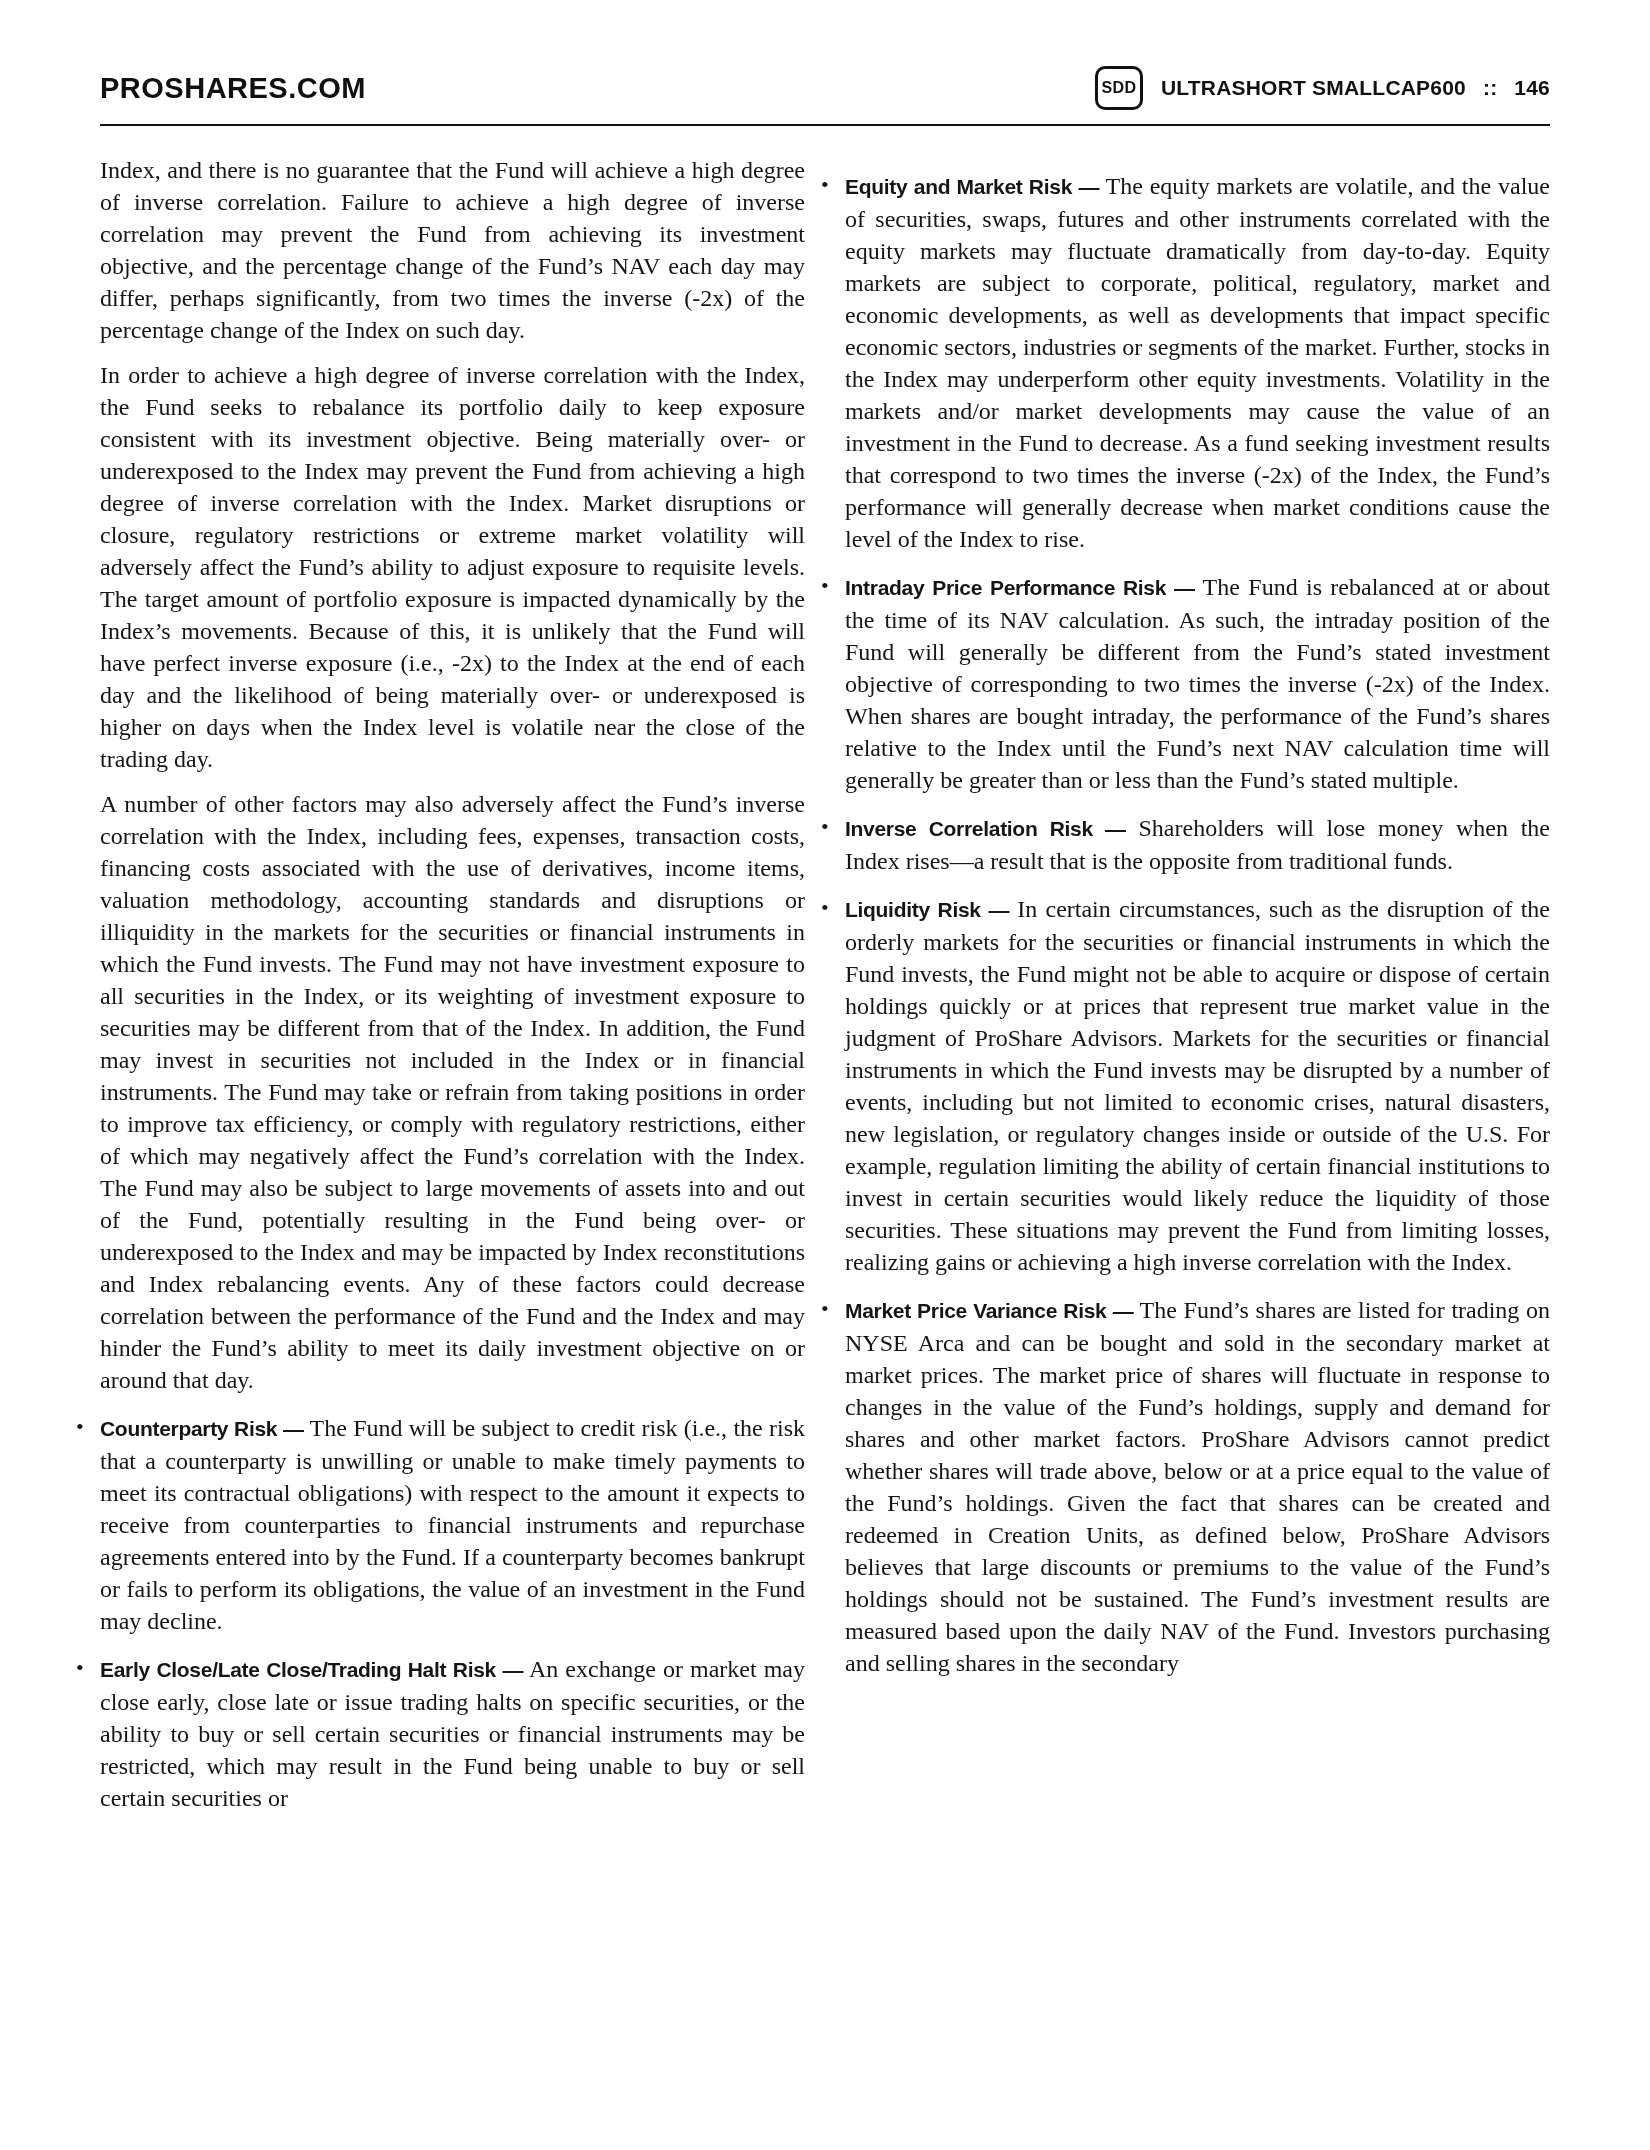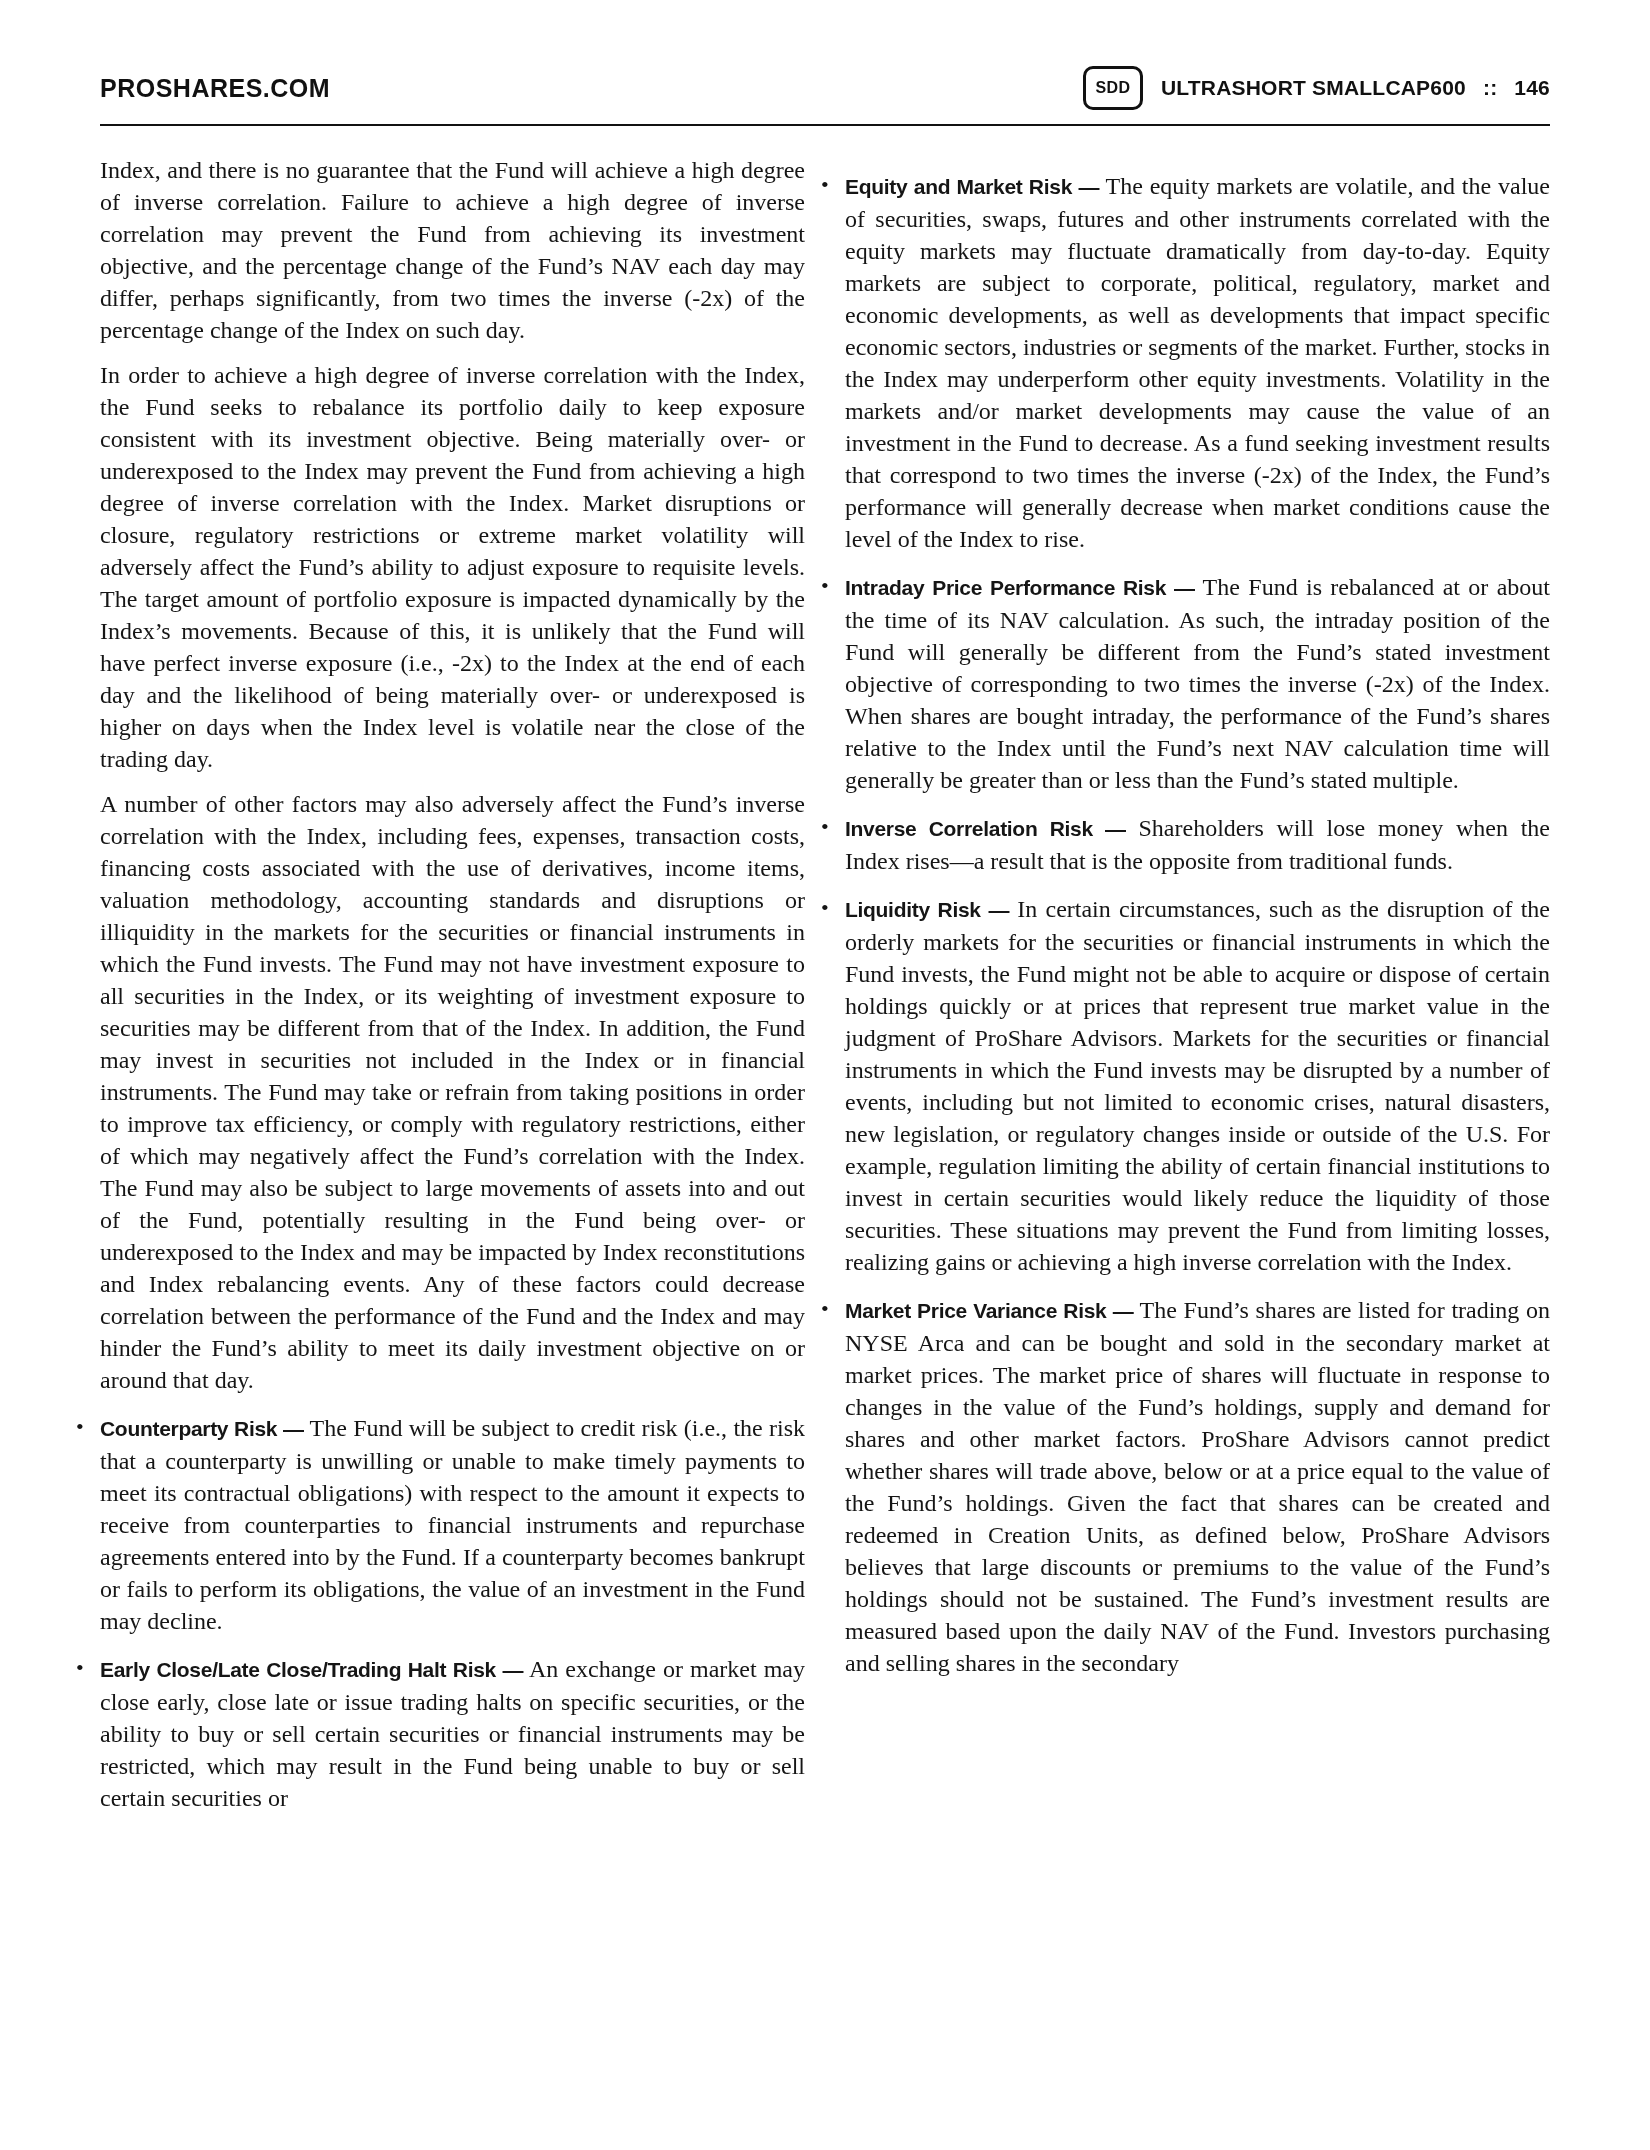--- a/index.html
+++ b/index.html
@@ -16,32 +16,32 @@
   }
   .page-header {
     display: flex;
     justify-content: space-between;
     align-items: center;
     font-family: "Liberation Sans", sans-serif;
     font-weight: bold;
     color: #111;
   }
   .site-name {
-    font-size: 25px;
+    font-size: 29px;
     letter-spacing: 0.5px;
   }
   .header-right {
     display: flex;
     align-items: center;
     gap: 18px;
   }
   .badge {
     border: 3px solid #111;
     border-radius: 10px;
-    width: 60px;
+    width: 48px;
     height: 44px;
     display: flex;
     align-items: center;
     justify-content: center;
     font-size: 16px;
     letter-spacing: 0.3px;
     box-sizing: border-box;
   }
   .fund-line {
     display: flex;

